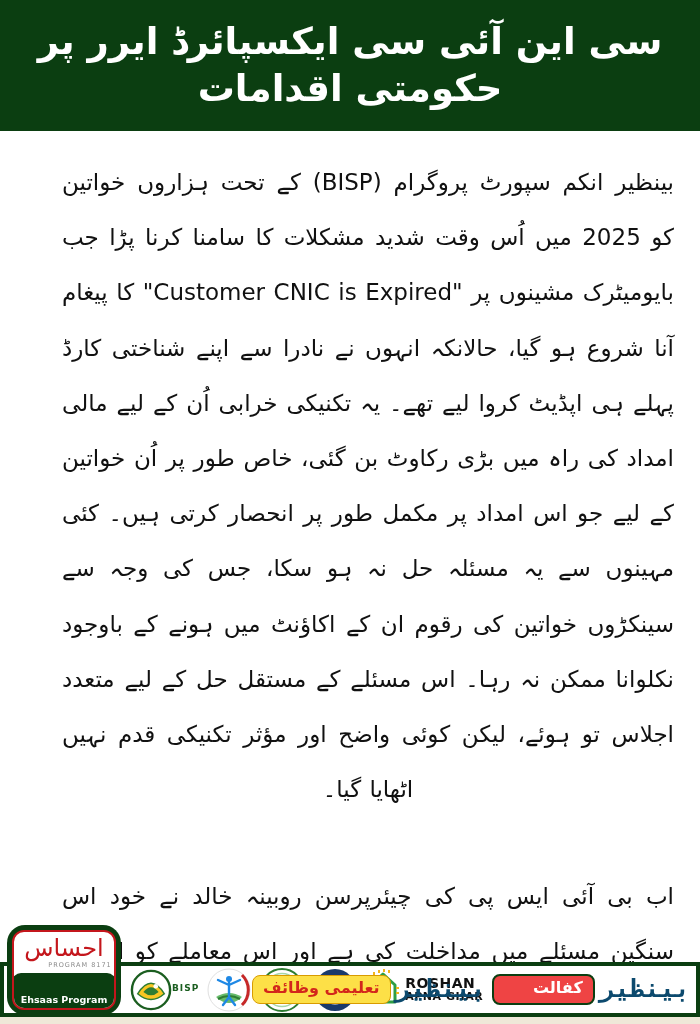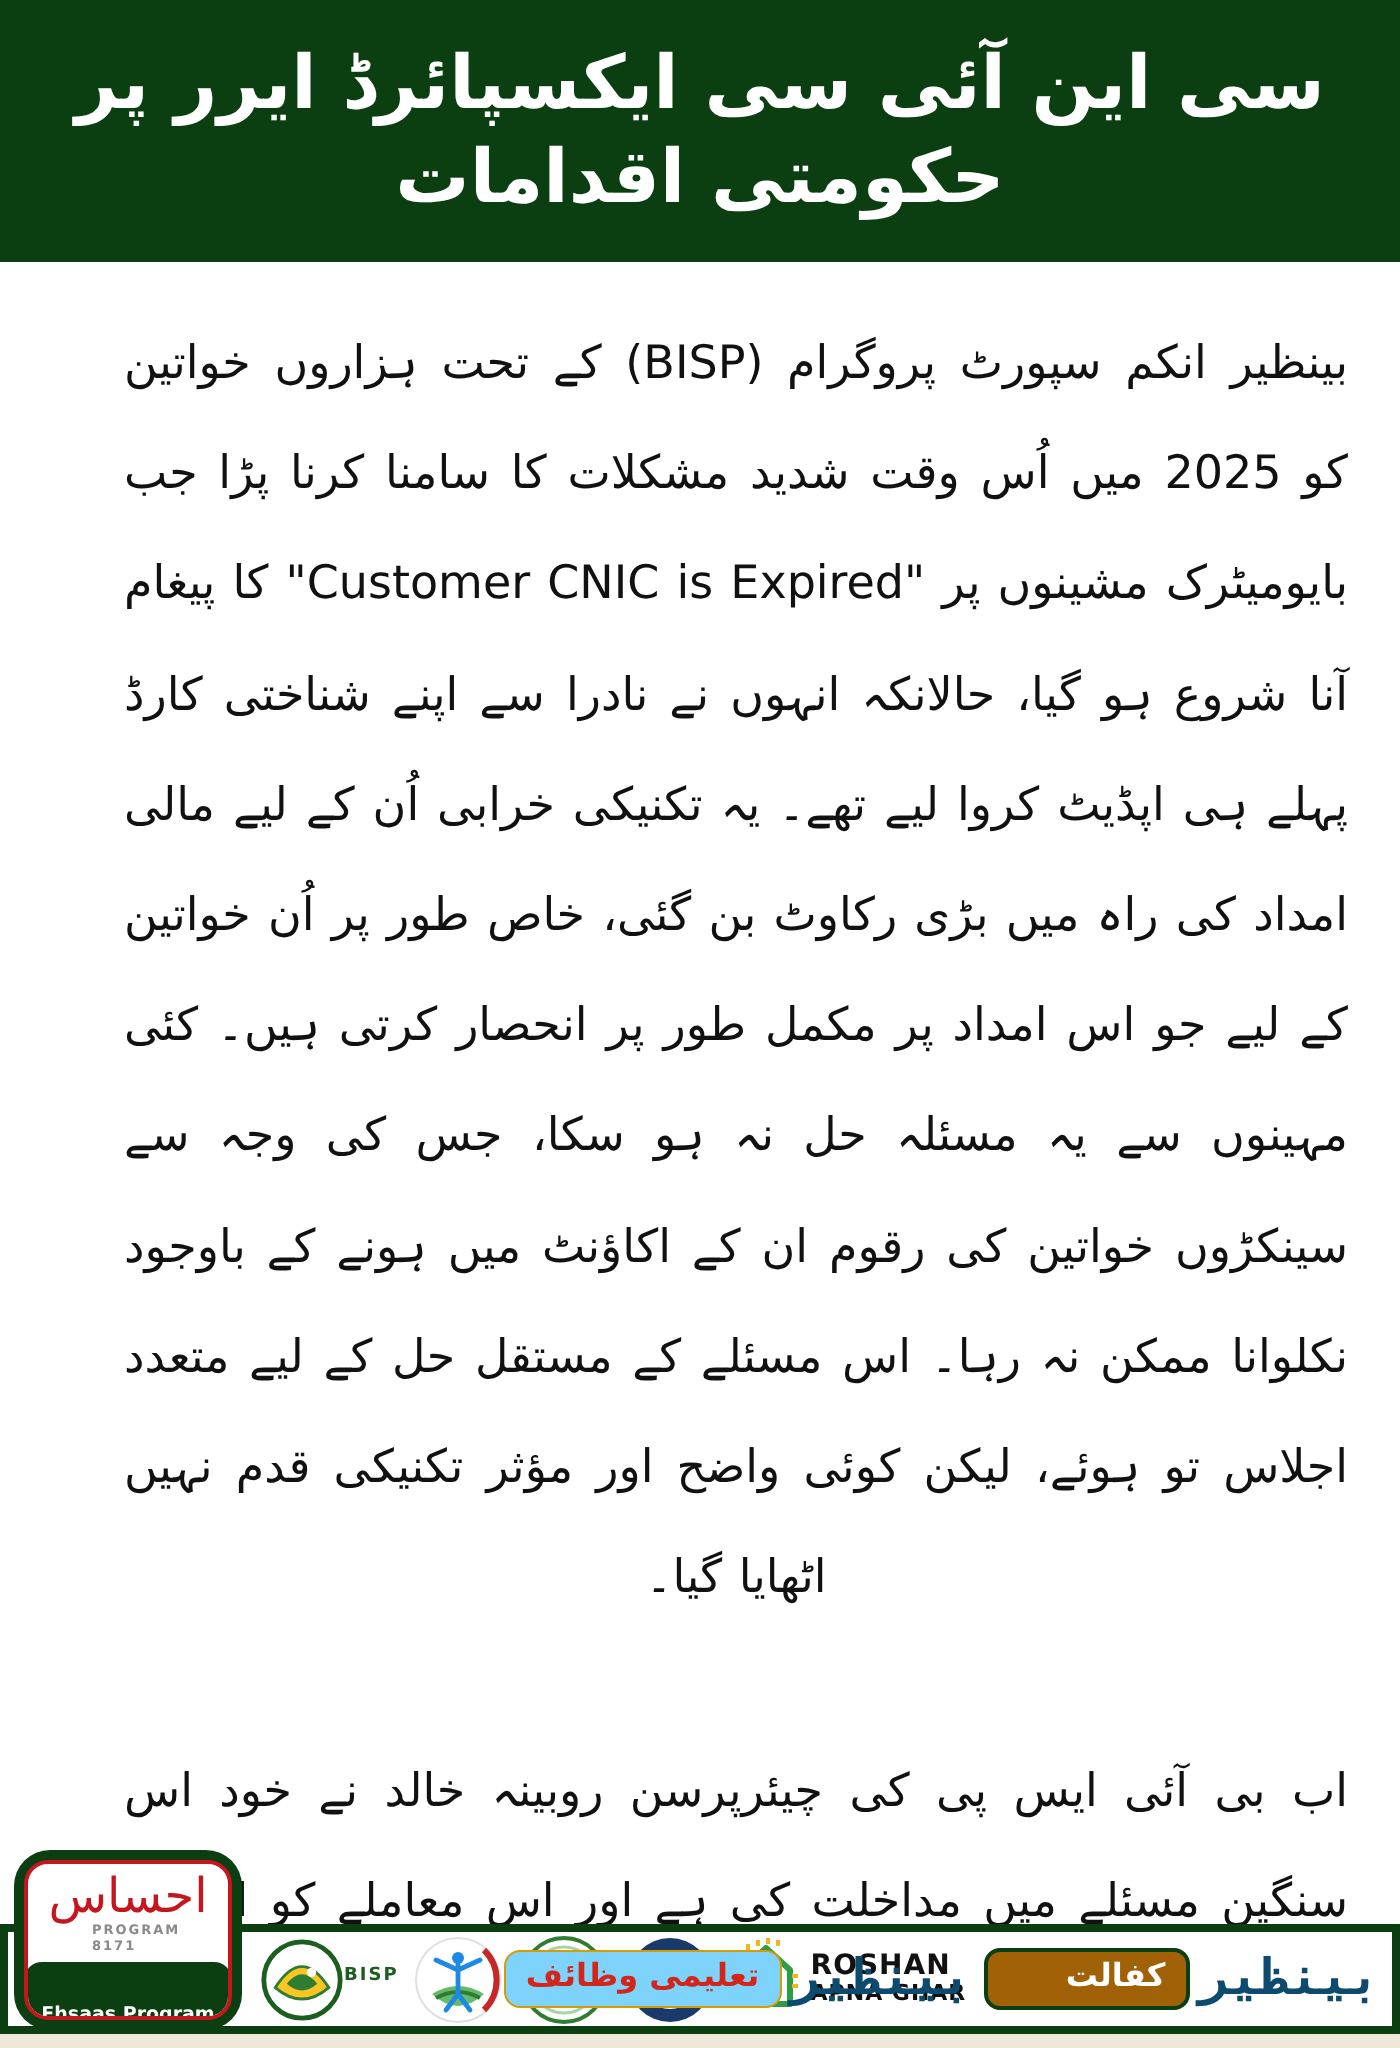--- a/index.html
+++ b/index.html
@@ -94,21 +94,21 @@
   .ehsaas-urdu {
     color: #c4161c;
     font-size: 24px;
     font-weight: 400;
     line-height: 1;
     direction: rtl;
   }
   .ehsaas-sub {
     color: #8a8a8a;
     font-size: 6.5px;
-    font-weight: 700;
+    font-weight: 400;
     letter-spacing: 1px;
     margin-top: 1px;
     padding-left: 32px;
   }
   .ehsaas-pill {
     margin-top: 4px;
     background: #0b3e11;
     color: #ffffff;
     font-size: 9.5px;
     font-weight: 700;
@@ -168,22 +168,22 @@
     font-weight: 700;
     font-family: Liberation Mono, monospace;
   }
   .prog-pill {
     font-size: 16px;
     font-weight: 700;
     padding: 2px 10px 4px 10px;
     border-radius: 8px;
     line-height: 1.3;
   }
-  .pill-green  { background: #a16207; color: #ffffff; border: 2px solid #0b3e11; padding-left: 39px; }
-  .pill-yellow { background: #7dd3fc; color: #d3261b; border: 1px solid #d89b00; text-align: right; }
+  .pill-green  { background: #ef4444; color: #ffffff; border: 2px solid #0b3e11; padding-left: 39px; }
+  .pill-yellow { background: #fde047; color: #d3261b; border: 1px solid #d89b00; text-align: right; }
 </style>
 </head>
 <body>
 
 <div class="page">
 
   <header class="header">
     <h1>سی این آئی سی ایکسپائرڈ ایرر پر حکومتی اقدامات</h1>
   </header>
 

